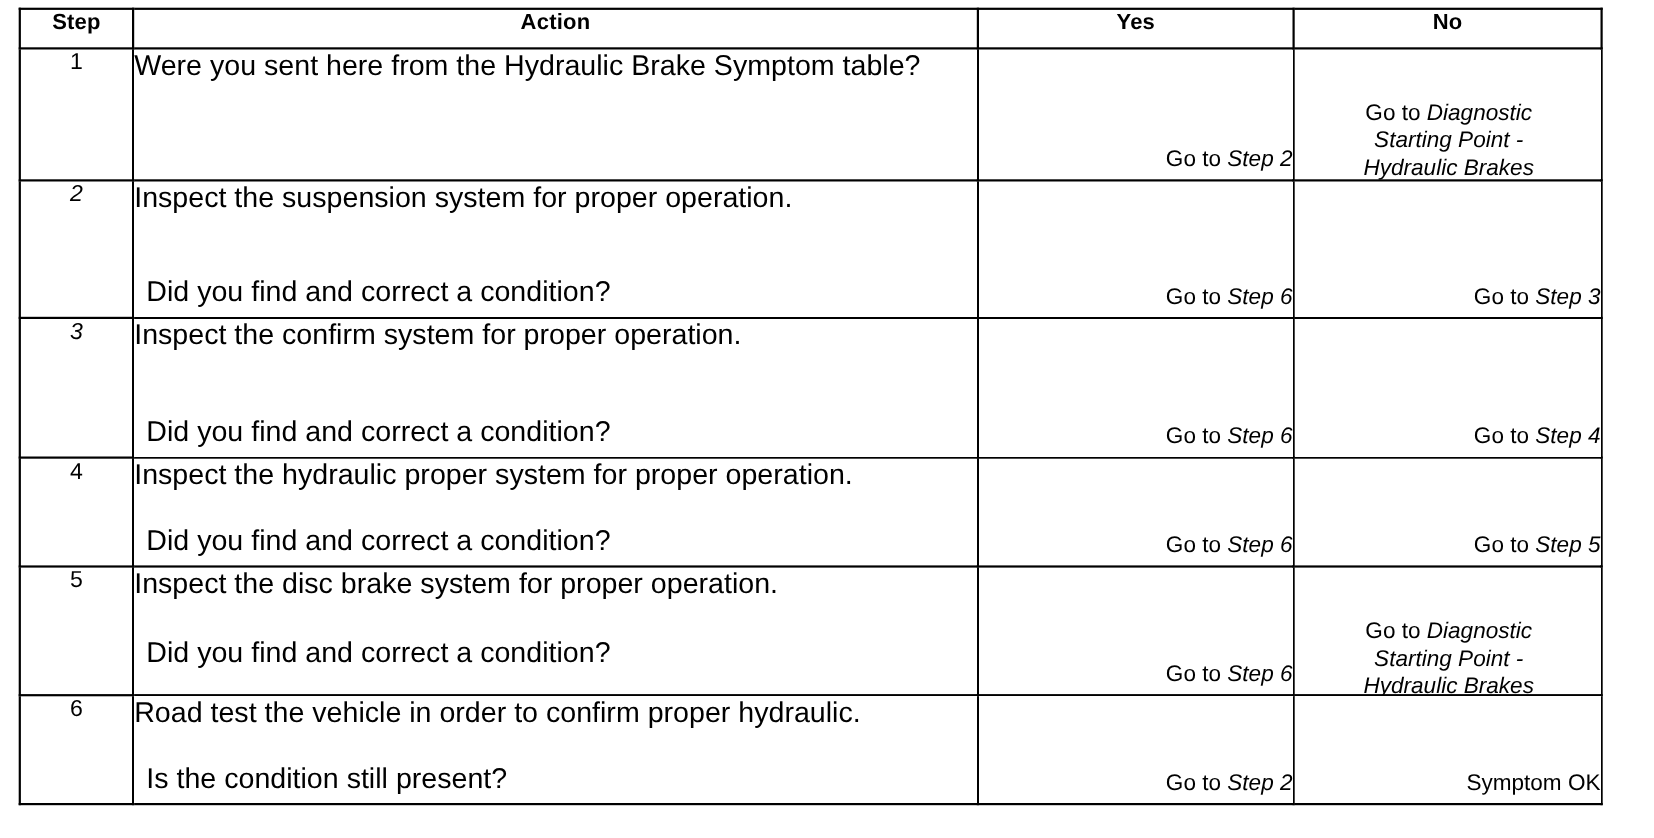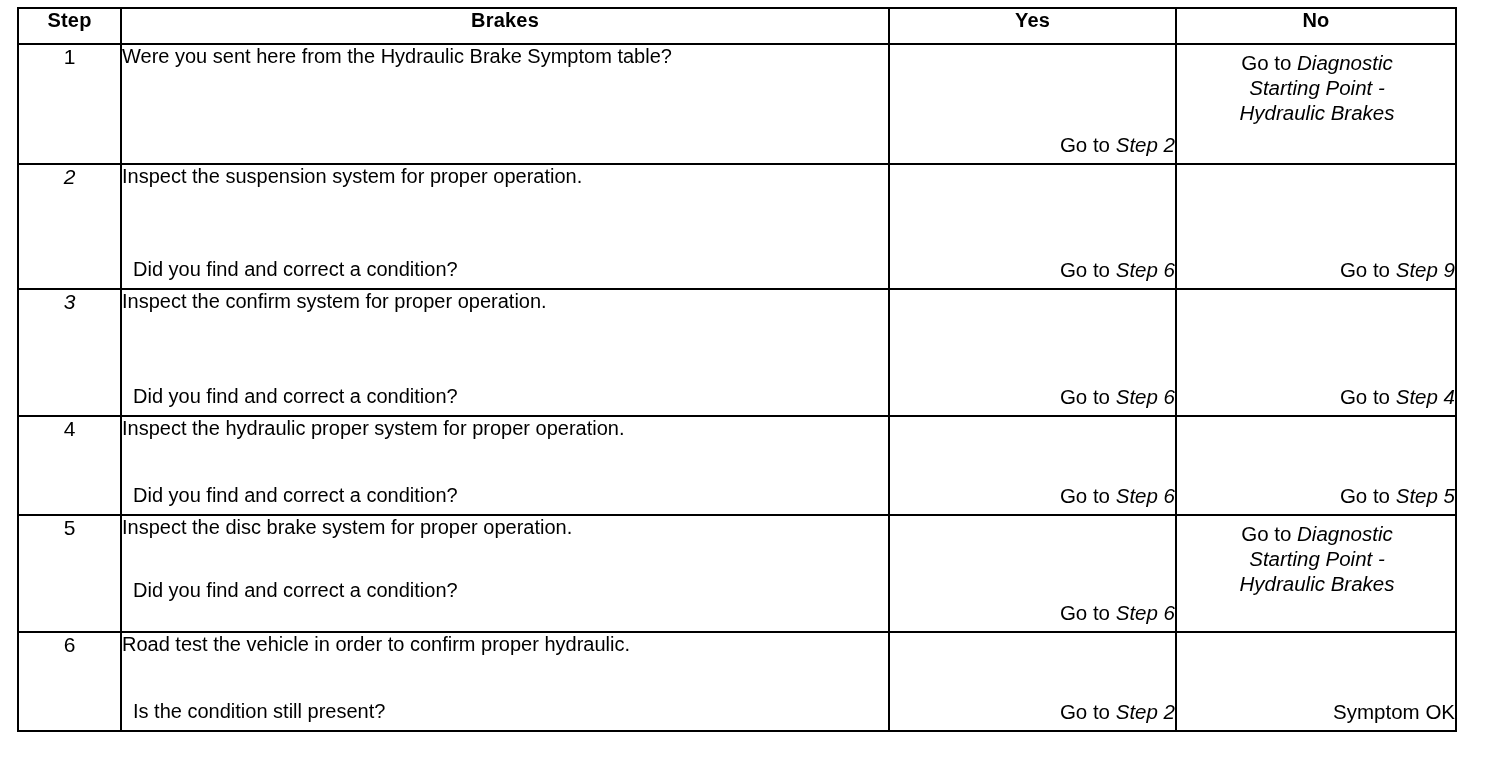--- a/index.html
+++ b/index.html
@@ -62,21 +62,21 @@
     vertical-align: middle;
     font-size: 21px;
   }
   td.step-cell .step-num { display: inline-block; }
   td.step-cell .step-num.ital { font-style: italic; }
 
   
   td.action-cell {
     position: relative;
     padding: 5px 0 6px 11px;
-    font-size: 20px;
+    font-size: 26px;
     line-height: 1.15;
   }
   td.action-cell .act-line {
     display: block;
     white-space: nowrap;
   }
   td.action-cell .act-line.second {
     position: absolute;
     left: 11px;
     bottom: 7px;
@@ -86,20 +86,21 @@
   td.ans-cell {
     position: relative;
     text-align: center;
     font-size: 20.5px;
     line-height: 1.22;
   }
   td.ans-cell .ans-block {
     position: absolute;
     left: 2px;
     right: 0;
+    margin-top: 40px;
   }
   td.ans-cell .ans-block.bottom { bottom: 6px; text-align: right; }
   td.ans-cell .ans-block.top    { top: 5px; }
   td.ans-cell .ans-line { display: block; white-space: nowrap; }
   .it { font-style: italic; }
 </style>
 </head>
 <body>
 
 <div id="page">
@@ -108,21 +109,21 @@
     <colgroup>
       <col class="c-step">
         <col class="c-action">
         <col class="c-yes">
         <col class="c-no">
     </colgroup>
 
     <thead>
       <tr>
         <th>Step</th>
-        <th>Brakes</th>
+        <th>Action</th>
         <th>Yes</th>
         <th>No</th>
       </tr>
     </thead>
 
     <tbody>
 
       <tr style="height:120px">
         <td class="step-cell">
           <span class="step-num">1</span>
@@ -152,21 +153,21 @@
           <span class="act-line">Inspect the suspension system for proper operation.</span>
           <span class="act-line second">Did you find and correct a condition?</span>
         </td>
         <td class="ans-cell">
           <span class="ans-block bottom">
             <span class="ans-line"><span>Go to </span><span class="it">Step 6</span></span>
           </span>
         </td>
         <td class="ans-cell">
           <span class="ans-block bottom">
-            <span class="ans-line"><span>Go to </span><span class="it">Step 9</span></span>
+            <span class="ans-line"><span>Go to </span><span class="it">Step 3</span></span>
           </span>
         </td>
       </tr>
 
       <tr style="height:127px">
         <td class="step-cell">
           <span class="step-num ital">3</span>
         </td>
         <td class="action-cell">
           <span class="act-line">Inspect the confirm system for proper operation.</span>

